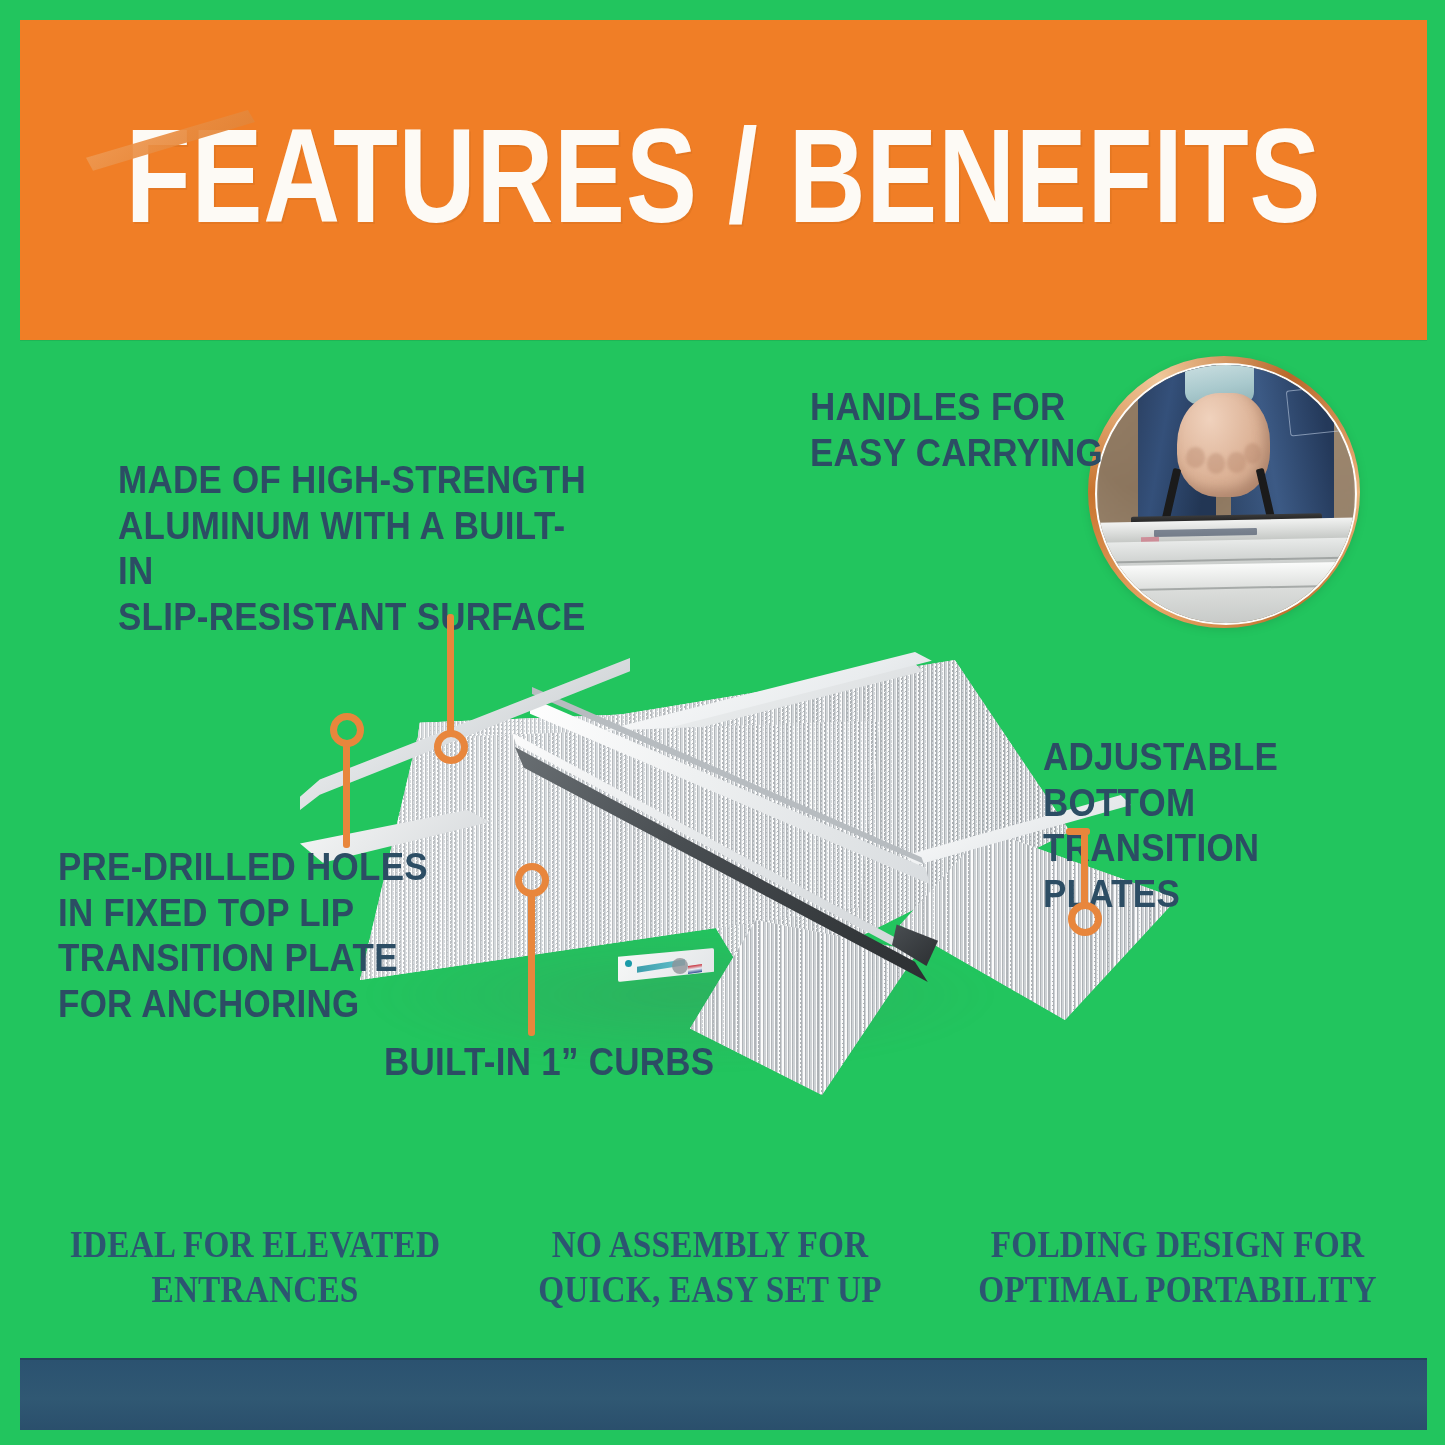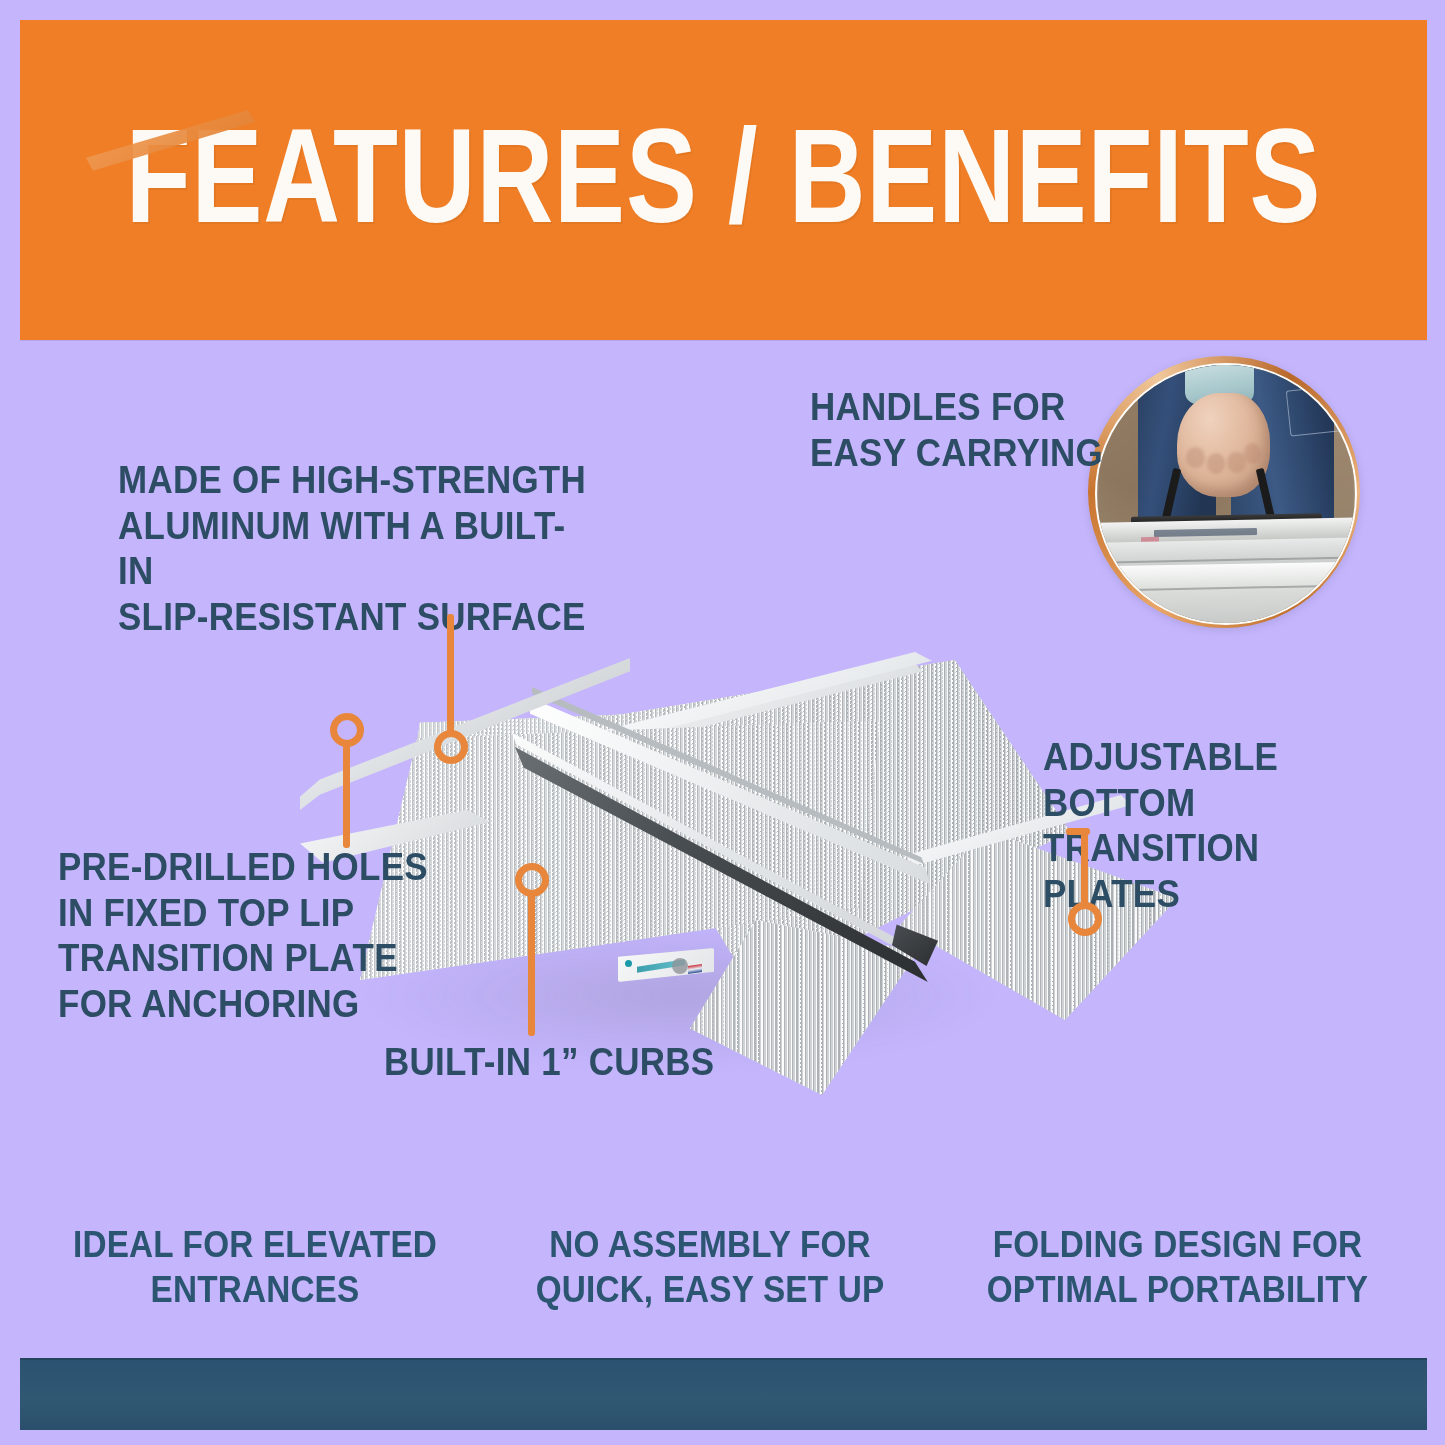--- a/index.html
+++ b/index.html
@@ -3,21 +3,21 @@
 <meta charset="utf-8">
 <style>
   html,body{margin:0;padding:0;}
   body{
     width:1445px;height:1445px;
     background:#ffffff;
     font-family:"Liberation Sans", sans-serif;
     overflow:hidden;
     position:relative;
   }
-  #stage{position:absolute;inset:0;background:#c4b5fd;}
+  #stage{position:absolute;inset:0;background:#22c55e;}
 
   
   .banner{
     position:absolute;left:20px;top:20px;width:1407px;height:320px;
     background:#F07E26;
     box-shadow:0 1px 0 rgba(0,0,0,.08);
   }
   .banner-title{
     position:absolute;left:0;top:0;width:100%;height:100%;
     display:flex;align-items:center;justify-content:center;
@@ -49,21 +49,21 @@
 
   #feat-aluminum{left:118px;top:458px;width:520px;transform-origin:left top;}
   #feat-predrilled{left:58px;top:845px;width:420px;transform-origin:left top;}
   #feat-curbs{left:384px;top:1040px;width:460px;transform-origin:left top;}
   #feat-handles{left:810px;top:385px;width:330px;transform-origin:left top;}
   #feat-transition{left:1043px;top:735px;width:380px;transform-origin:left top;}
 
   
   .benefits{
     position:absolute;left:40px;top:1222px;width:1365px;height:110px;
-    display:flex;align-items:flex-start;justify-content:space-between;
+    display:flex;align-items:flex-start;justify-content:space-between;font-family:Liberation Serif, serif;
   }
   .ben{
     color:#2c5571;
     font-weight:bold;
     font-size:37px;
     line-height:1.22;
     text-align:center;
     transform:scaleX(.90);
     white-space:pre-line;
     letter-spacing:.2px;

